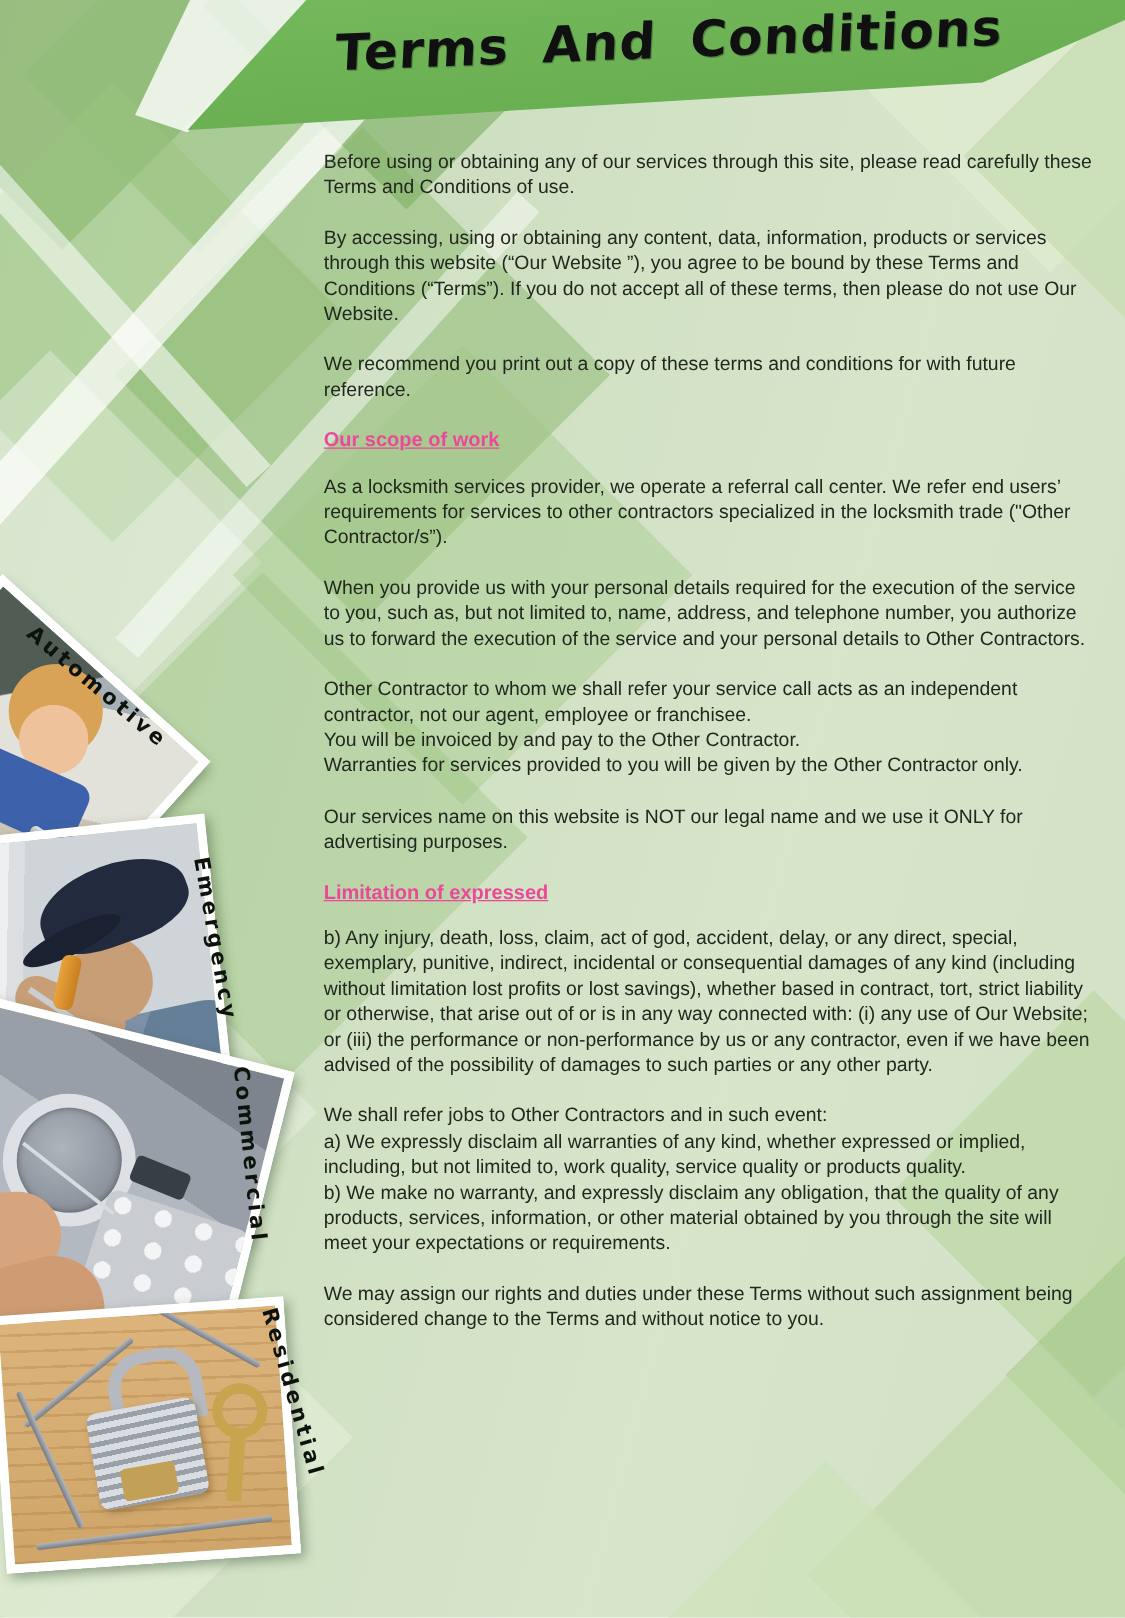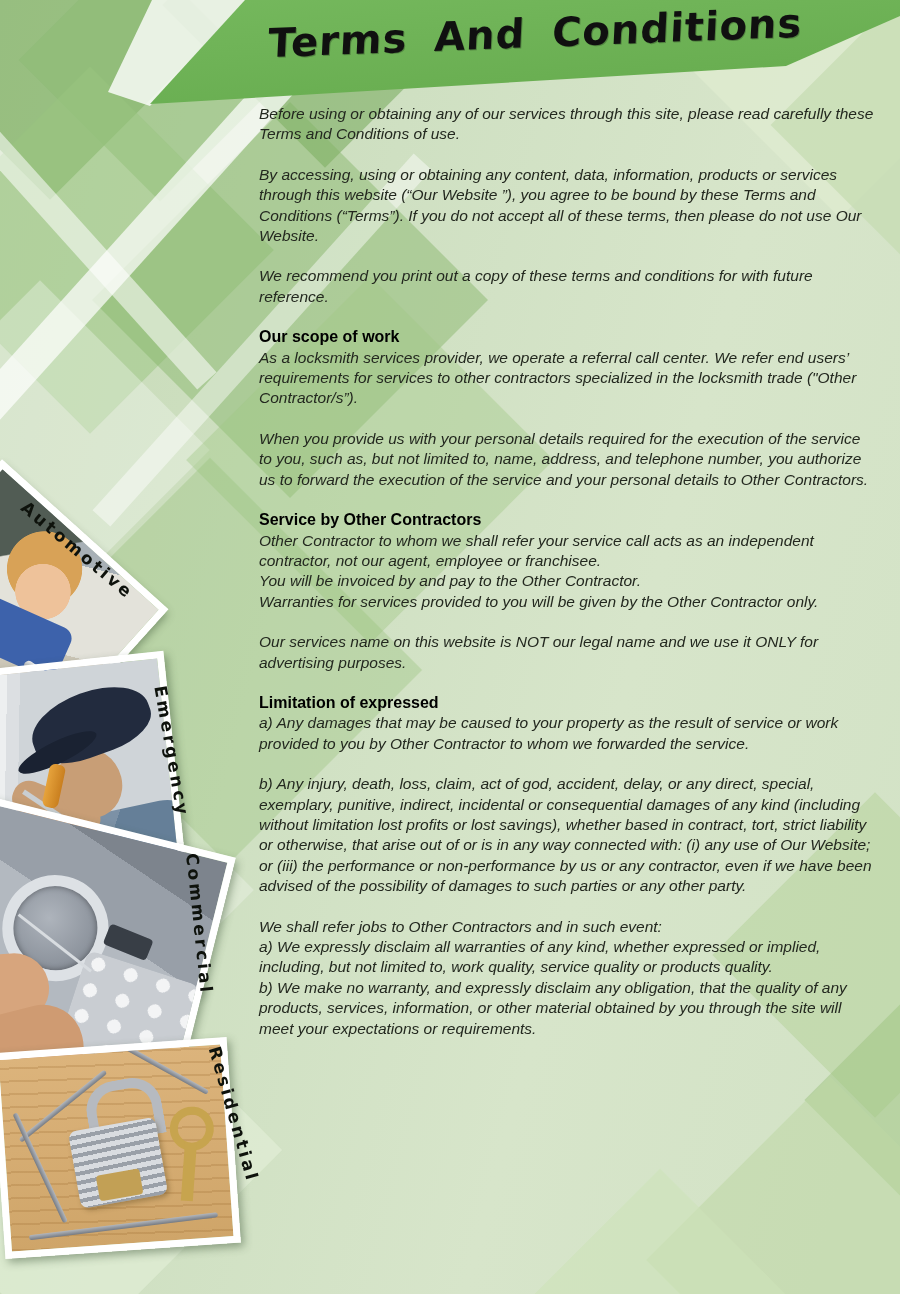--- a/index.html
+++ b/index.html
@@ -57,22 +57,22 @@
     position:absolute;z-index:9;margin:0;white-space:nowrap;
     font:bold 17px "DejaVu Sans",sans-serif;letter-spacing:3px;color:#0e120c;
     transform-origin:left top;
   }
   #lb-auto {left:30px;top:497px;transform:rotate(40deg);}
   #lb-emerg{left:170px;top:684px;transform:rotate(80deg);}
   #lb-comm {left:202px;top:852px;transform:rotate(84deg);}
   #lb-res  {left:224px;top:1044px;transform:rotate(74deg);}
   
   .content{position:absolute;left:259px;top:104px;width:616px;z-index:4;color:#23281f;}
-  .content p{margin:0 0 20px;font-size:15.5px;line-height:20.4px;white-space:pre-line;font-style:italic;}
-  .content h3{margin:14px 0 0;font-size:16px;line-height:20.4px;color:#000000;}
+  .content p{margin:16px 0 20px;font-size:15.5px;line-height:20.4px;white-space:pre-line;}
+  .content h3{margin:14px 0 0;font-size:16px;line-height:20.4px;color:#ec4899;text-decoration:underline;}
 </style>
 </head>
 <body>
 
 <div class="bg">
   <i class="dm" style="left:-70px;top:-90px;width:240px;height:240px;background:rgba(120,172,92,.6)"></i>
   <i class="dm" style="left:60px;top:-40px;width:200px;height:200px;background:rgba(142,188,116,.55)"></i>
   <i class="dm" style="left:210px;top:-110px;width:230px;height:230px;background:rgba(108,163,80,.5)"></i>
   <i class="dm" style="left:-40px;top:120px;width:260px;height:260px;background:rgba(154,197,128,.5)"></i>
   <i class="dm" style="left:150px;top:160px;width:280px;height:280px;background:rgba(130,180,102,.45)"></i>
@@ -146,34 +146,33 @@
   <section>
     <h3>Our scope of work</h3>
     <p>As a locksmith services provider, we operate a referral call center. We refer end users’ requirements for services to other contractors specialized in the locksmith trade ("Other Contractor/s”).</p>
   </section>
 
   <section>
     <p>When you provide us with your personal details required for the execution of the service to you, such as, but not limited to, name, address, and telephone number, you authorize us to forward the execution of the service and your personal details to Other Contractors.</p>
   </section>
 
   <section>
-    <h3>Service by Other Contractors</h3>
     <p>Other Contractor to whom we shall refer your service call acts as an independent contractor, not our agent, employee or franchisee.
 You will be invoiced by and pay to the Other Contractor.
 Warranties for services provided to you will be given by the Other Contractor only.</p>
     <p>Our services name on this website is NOT our legal name and we use it ONLY for advertising purposes.</p>
   </section>
 
   <section>
     <h3>Limitation of expressed</h3>
-    <p>a) Any damages that may be caused to your property as the result of service or work provided to you by Other Contractor to whom we forwarded the service.</p>
     <p>b) Any injury, death, loss, claim, act of god, accident, delay, or any direct, special, exemplary, punitive, indirect, incidental or consequential damages of any kind (including without limitation lost profits or lost savings), whether based in contract, tort, strict liability or otherwise, that arise out of or is in any way connected with: (i) any use of Our Website; or (iii) the performance or non-performance by us or any contractor, even if we have been advised of the possibility of damages to such parties or any other party.</p>
   </section>
 
   <section>
     <p>We shall refer jobs to Other Contractors and in such event:
 a) We expressly disclaim all warranties of any kind, whether expressed or implied, including, but not limited to, work quality, service quality or products quality.
 b) We make no warranty, and expressly disclaim any obligation, that the quality of any products, services, information, or other material obtained by you through the site will meet your expectations or requirements.</p>
   </section>
 
   <section>
+    <p>We may assign our rights and duties under these Terms without such assignment being considered change to the Terms and without notice to you.</p>
   </section>
 </main>
 
 </body></html>

